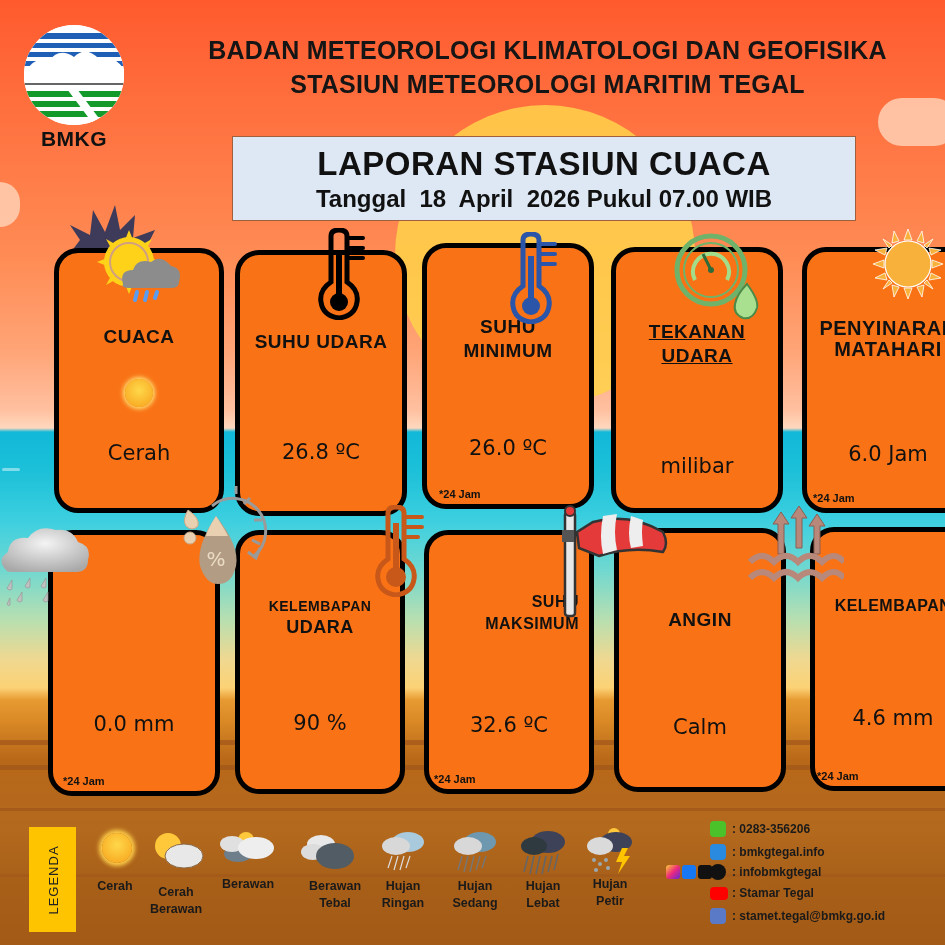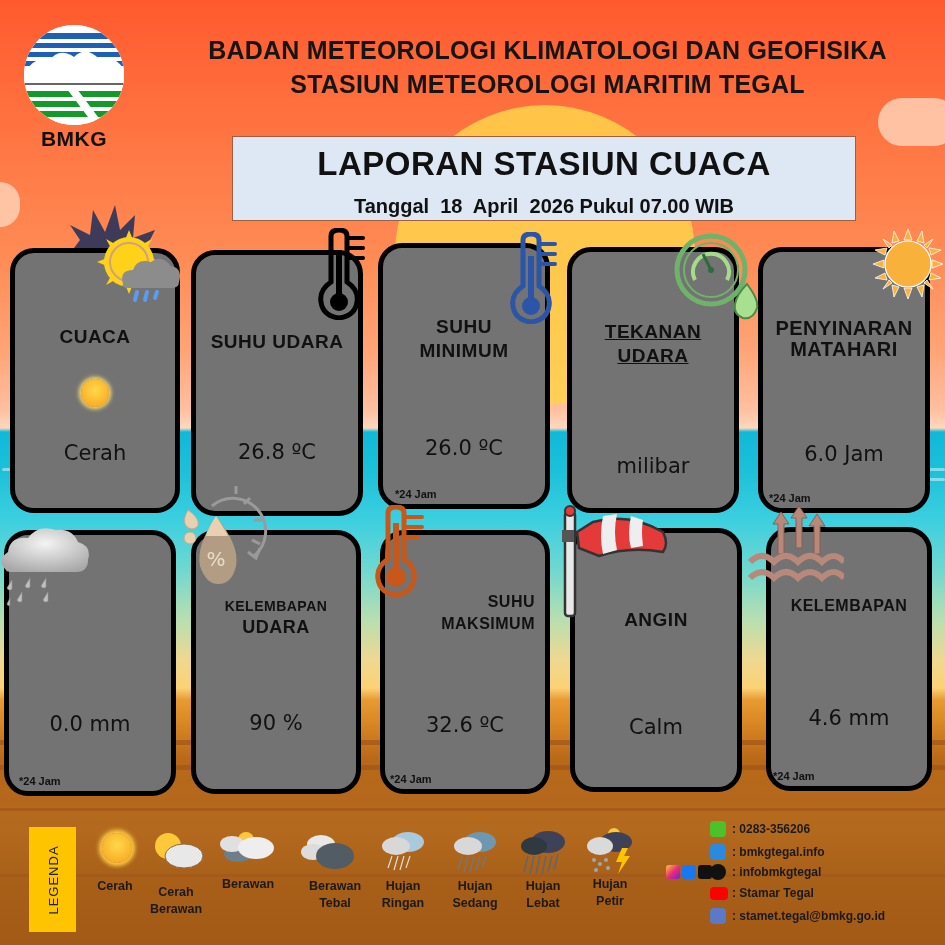--- a/index.html
+++ b/index.html
@@ -41,26 +41,27 @@
   }
   .org1 { top: 36px; }
   .org2 { top: 70px; }
 
   .title-box {
     position: absolute; left: 232px; top: 136px; width: 624px; height: 85px;
     background: #dde8f4; border: 1px solid #a06040;
     text-align: center;
   }
   .title-main { font-size: 33px; font-weight: bold; color: #111; margin-top: 8px; letter-spacing: .5px; }
-  .title-date { font-size: 20px; font-weight: bold; color: #111; margin-top: 12px; white-space: pre; }
+  .title-date { font-size: 24px; font-weight: bold; color: #111; margin-top: 2px; white-space: pre; }
 
   
   .card {
-    position: absolute; background: #737373; border: 5px solid #000; border-radius: 24px;
+    position: absolute; background: #f97316; border: 5px solid #000; border-radius: 24px;
     text-align: center;
+    margin-left: 44px;
   }
   .card-title {
     position: absolute; left: 0; right: 0; font-weight: bold; font-size: 19px; line-height: 24px;
     color: #111; letter-spacing: .5px;
   }
   .card-value {
     position: absolute; left: 0; right: 0; font-family: "DejaVu Sans", sans-serif;
     font-size: 21px; color: #111; line-height: 28px; font-weight: normal;
   }
   .card-note { position: absolute; left: 6px; bottom: 4px; font-size: 11px; font-weight: bold; color: #111; }

